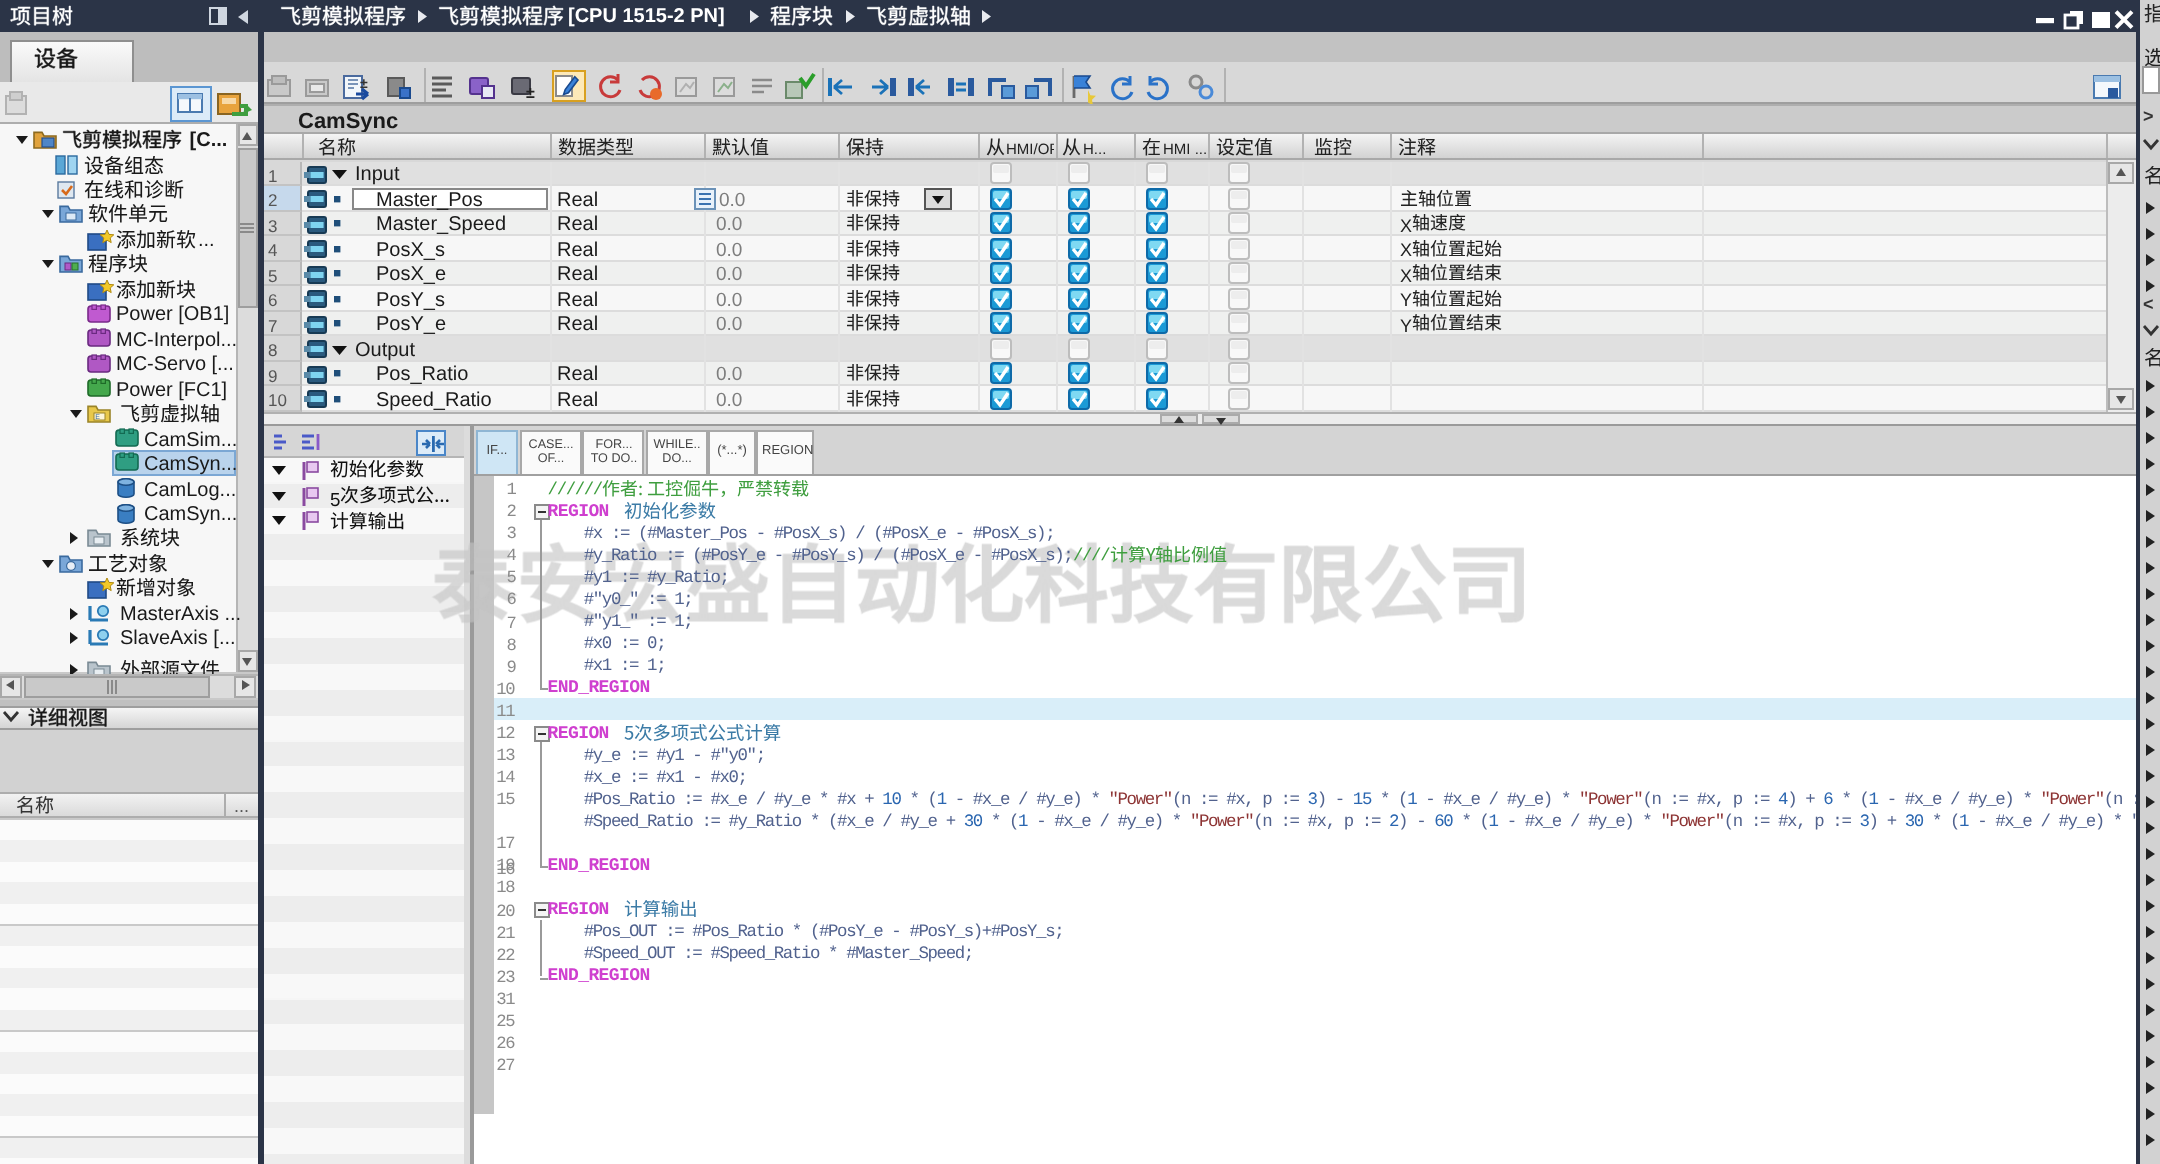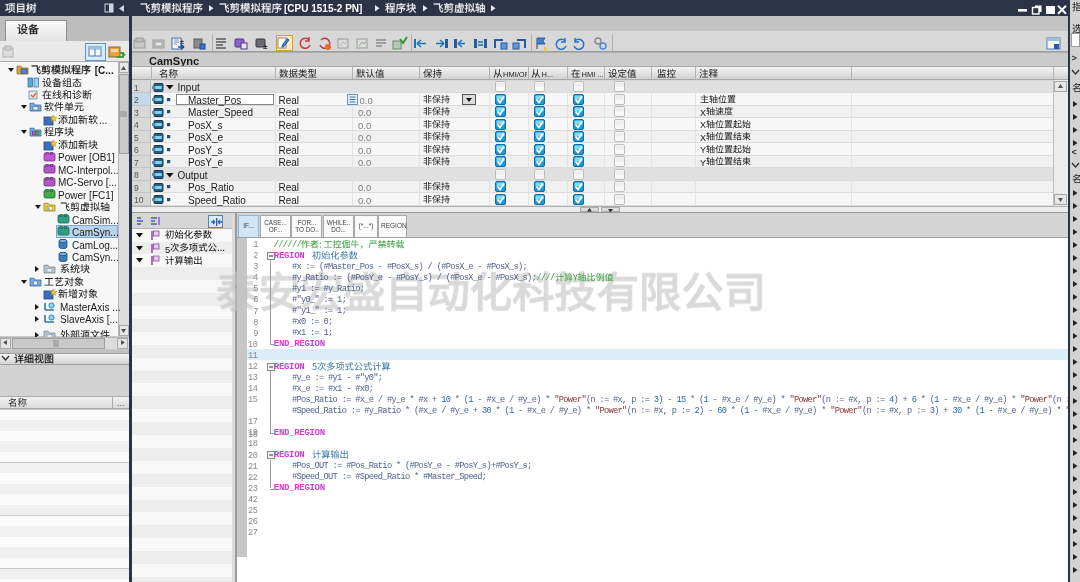--- a/index.html
+++ b/index.html
@@ -1416,21 +1416,21 @@
 <div style="position:absolute;left:248.1px;top:384.0px;font:8.6px 'Liberation Mono';letter-spacing:-0.6px;color:#8a8a8a;white-space:pre;">14</div>
 <div style="position:absolute;left:248.1px;top:395.1px;font:8.6px 'Liberation Mono';letter-spacing:-0.6px;color:#8a8a8a;white-space:pre;">15</div>
 <div style="position:absolute;left:248.1px;top:430px;font:8.6px 'Liberation Mono';letter-spacing:-0.6px;color:#8a8a8a;white-space:pre;">16</div>
 <div style="position:absolute;left:248.1px;top:417.3px;font:8.6px 'Liberation Mono';letter-spacing:-0.6px;color:#8a8a8a;white-space:pre;">17</div>
 <div style="position:absolute;left:248.1px;top:428.4px;font:8.6px 'Liberation Mono';letter-spacing:-0.6px;color:#8a8a8a;white-space:pre;">19</div>
 <div style="position:absolute;left:248.1px;top:439.4px;font:8.6px 'Liberation Mono';letter-spacing:-0.6px;color:#8a8a8a;white-space:pre;">18</div>
 <div style="position:absolute;left:248.1px;top:450.5px;font:8.6px 'Liberation Mono';letter-spacing:-0.6px;color:#8a8a8a;white-space:pre;">20</div>
 <div style="position:absolute;left:248.1px;top:461.6px;font:8.6px 'Liberation Mono';letter-spacing:-0.6px;color:#8a8a8a;white-space:pre;">21</div>
 <div style="position:absolute;left:248.1px;top:472.7px;font:8.6px 'Liberation Mono';letter-spacing:-0.6px;color:#8a8a8a;white-space:pre;">22</div>
 <div style="position:absolute;left:248.1px;top:483.8px;font:8.6px 'Liberation Mono';letter-spacing:-0.6px;color:#8a8a8a;white-space:pre;">23</div>
-<div style="position:absolute;left:248.1px;top:494.8px;font:8.6px 'Liberation Mono';letter-spacing:-0.6px;color:#8a8a8a;white-space:pre;">42</div>
+<div style="position:absolute;left:248.1px;top:494.8px;font:8.6px 'Liberation Mono';letter-spacing:-0.6px;color:#8a8a8a;white-space:pre;">31</div>
 <div style="position:absolute;left:248.1px;top:505.9px;font:8.6px 'Liberation Mono';letter-spacing:-0.6px;color:#8a8a8a;white-space:pre;">25</div>
 <div style="position:absolute;left:248.1px;top:517.0px;font:8.6px 'Liberation Mono';letter-spacing:-0.6px;color:#8a8a8a;white-space:pre;text-align:right;">26</div>
 <div style="position:absolute;left:248.1px;top:528.1px;font:8.6px 'Liberation Mono';letter-spacing:-0.6px;color:#8a8a8a;white-space:pre;">27</div>
 <div style="position:absolute;left:273.8px;top:239.70px;font:8.7px 'Liberation Mono';letter-spacing:-0.69px;white-space:pre;color:#3f9e3f">//////</div>
 <svg class="cj" style="left:301.0px;top:239.9px" width="106" height="12">
     <g transform="translate(0,7.56) scale(0.00900,-0.00900)" fill="#3f9e3f">
       <use href="#u4F5C" transform="translate(0,0)"></use>
       <use href="#u8005" transform="translate(1000,0)"></use>
       <use href="#u3A" transform="translate(2000,0)"></use>
       <use href="#u5DE5" transform="translate(2503,0)"></use>

